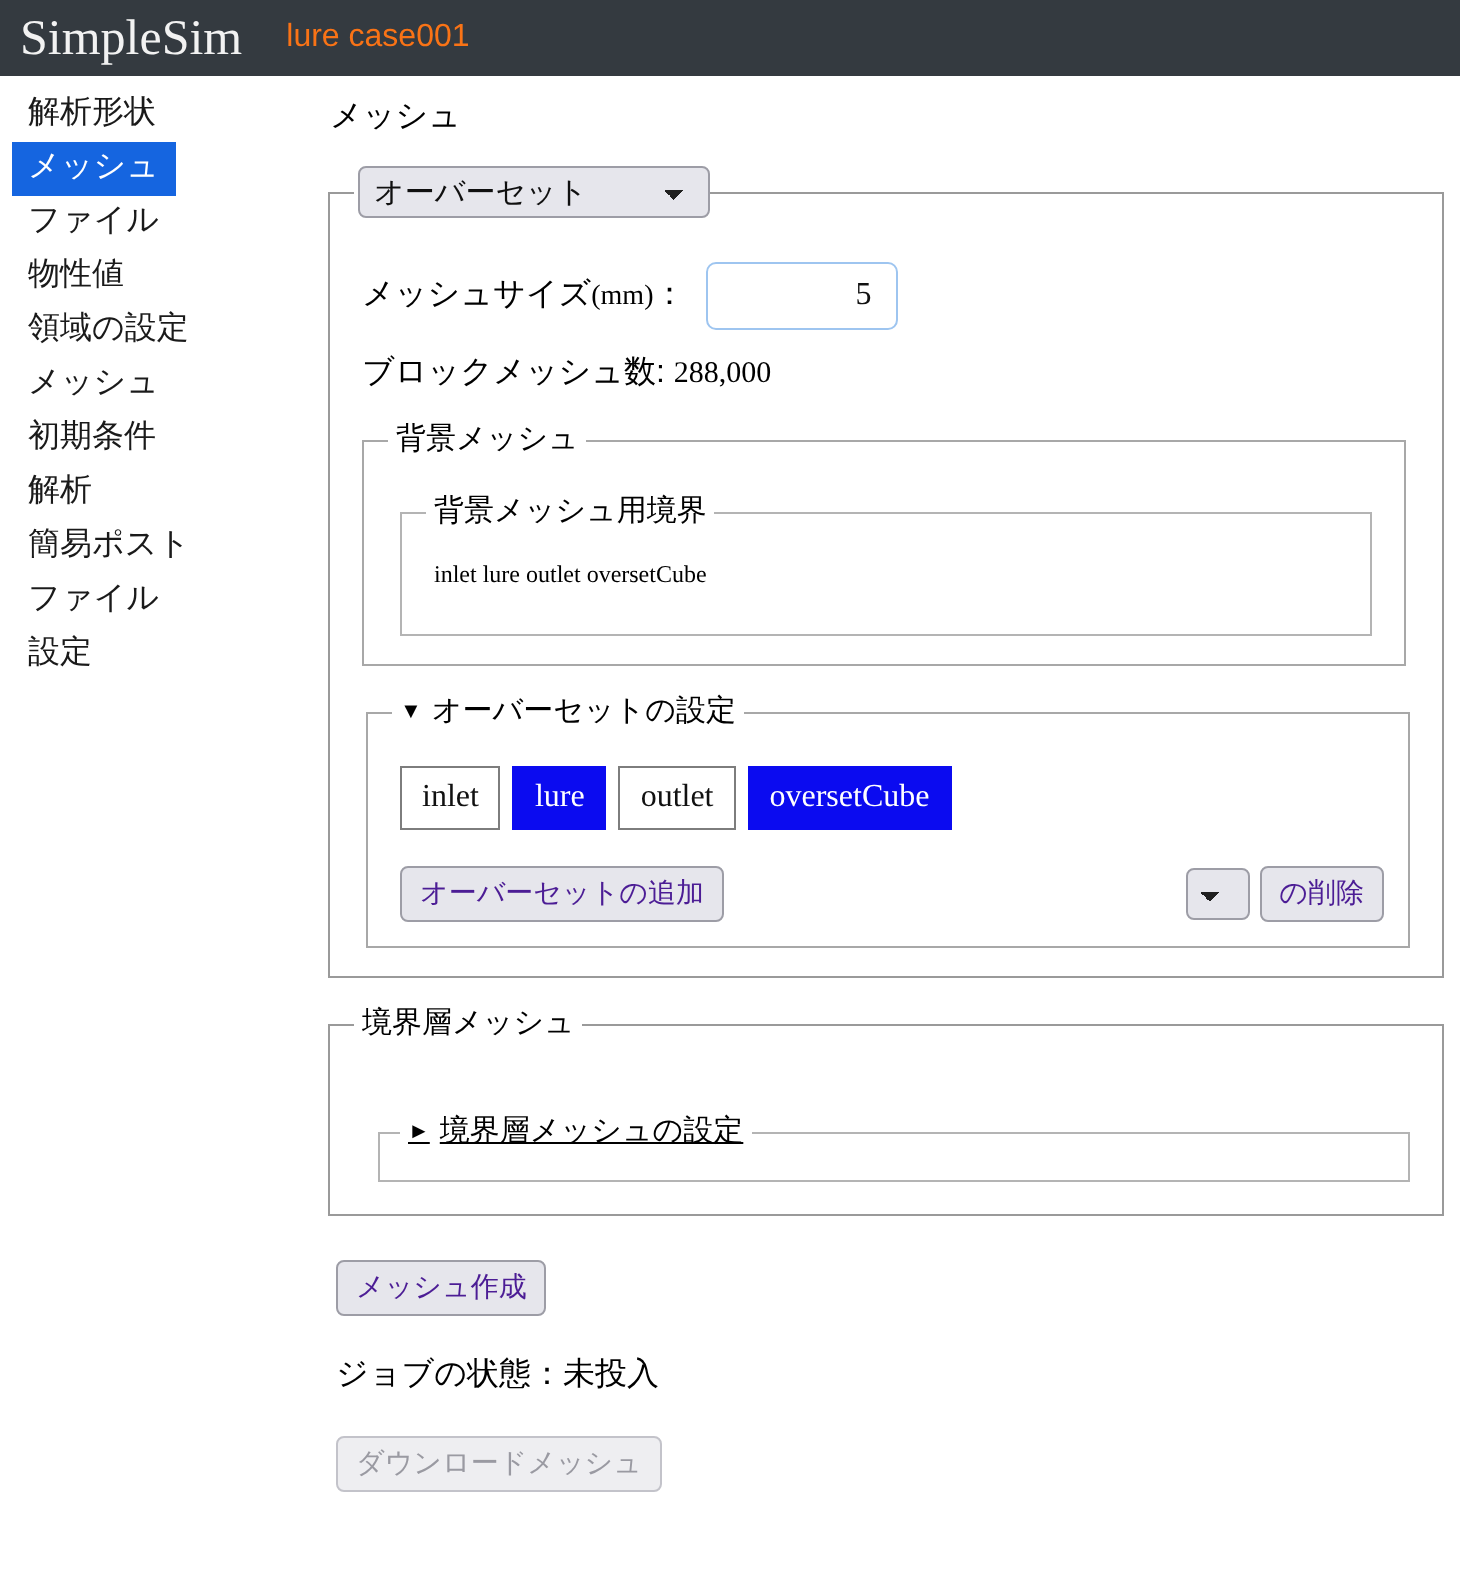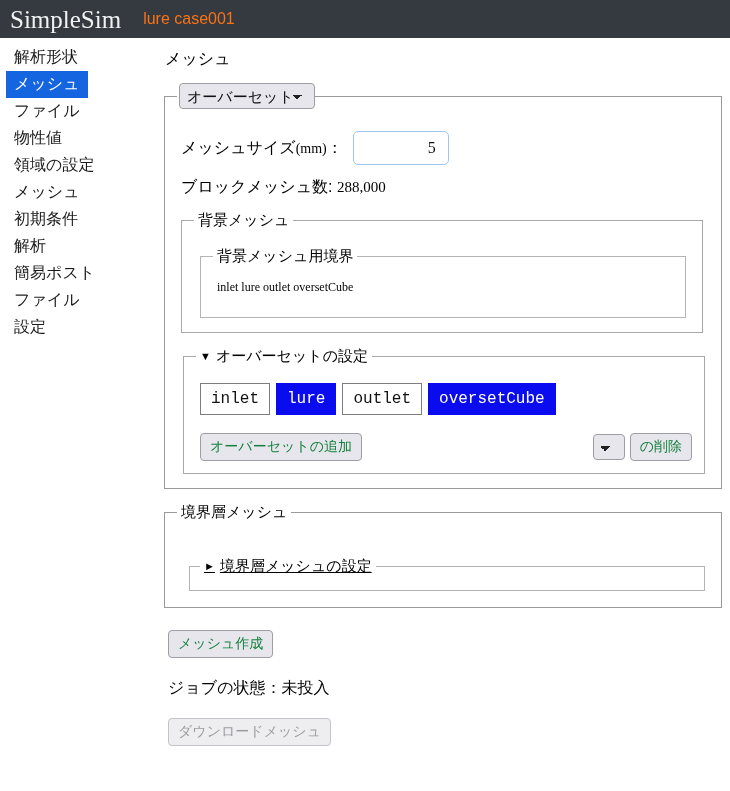--- a/index.html
+++ b/index.html
@@ -126,36 +126,36 @@
       linear-gradient(45deg, transparent 50%, #202020 50%),
       linear-gradient(135deg, #202020 50%, transparent 50%);
     background-position:
       calc(100% - 17px) calc(50% + 1px),
       calc(100% - 12px) calc(50% + 1px);
     background-size: 5px 5px, 5px 5px;
     background-repeat: no-repeat;
     cursor: pointer;
   }
   select.overset-select {
-    width: 136px;
+    width: 176px;
     height: 26px;
   }
   select.mini-select {
     width: 32px;
     height: 26px;
     padding-left: 4px;
     background-position:
       calc(100% - 19px) calc(50% + 1px),
       calc(100% - 14px) calc(50% + 1px);
   }
 
   button.native {
     font-family: "Liberation Sans", "DejaVu Sans", sans-serif;
     font-size: 14px;
-    color: #15803d;
+    color: #4c1d95;
     background: #e6e6ec;
     border: 1px solid #9d9da6;
     border-radius: 4px;
     padding: 4px 9px 5px 9px;
     line-height: 17px;
     cursor: pointer;
   }
   button.native[disabled],
   button.native.is-disabled {
     color: #9a9aa2;
@@ -232,21 +232,21 @@
     position: relative;
     top: -1px;
   }
 
   .chip-row {
     display: flex;
     gap: 6px;
     margin: 7px 0 0 4px;
   }
   .chip {
-    font-family: Liberation Mono, monospace;
+    font-family: Liberation Serif, serif;
     font-size: 16px;
     line-height: 20px;
     padding: 5px 10px 5px 10px;
     border: 1px solid #7d7d7d;
     background: #ffffff;
     color: #111111;
     cursor: pointer;
     user-select: none;
     white-space: nowrap;
   }

